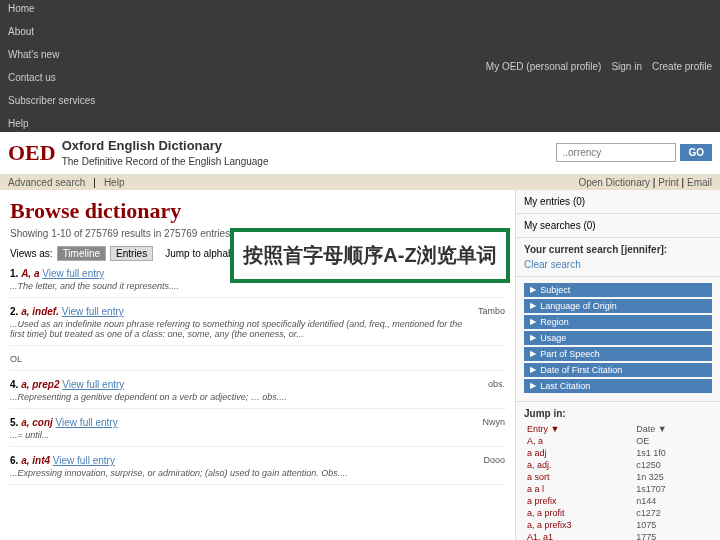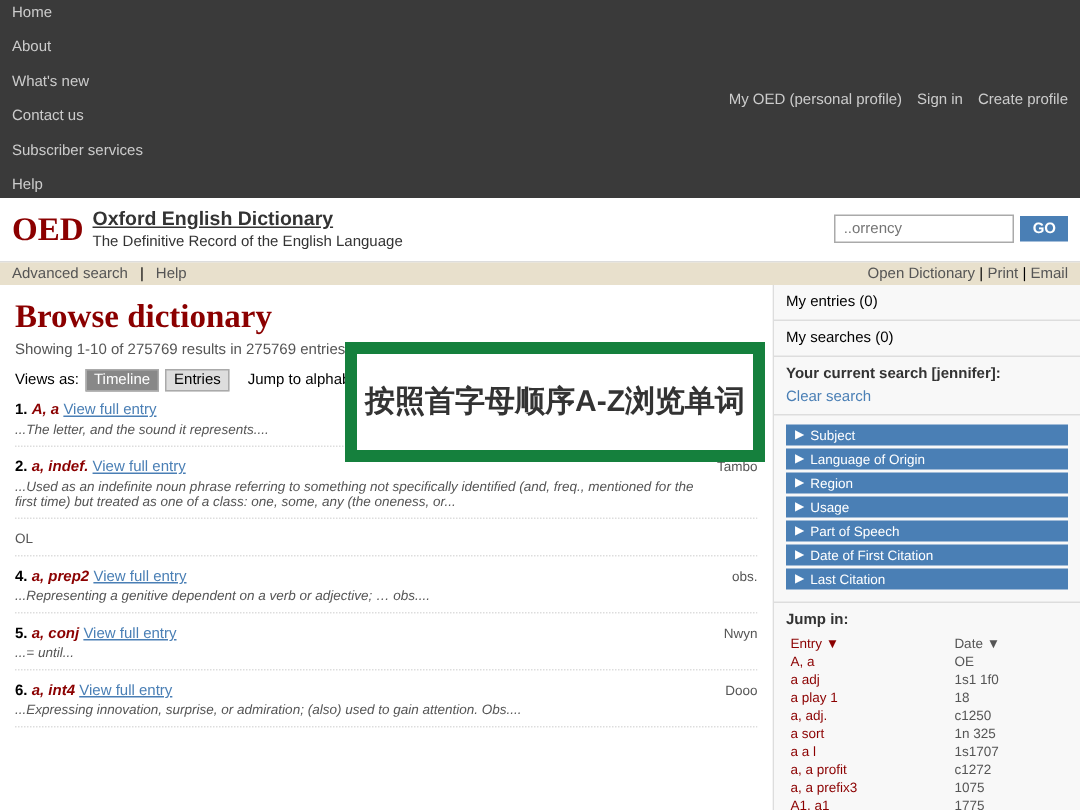--- a/index.html
+++ b/index.html
@@ -24,21 +24,21 @@
       background: white;
       border-bottom: 1px solid #ddd;
       padding: 6px 8px;
       display: flex;
       align-items: center;
       justify-content: space-between;
     }
     .logo-area { display: flex; align-items: center; gap: 6px; }
     .logo-oed { font-size: 22px; font-weight: bold; color: #8B0000; font-family: serif; }
     .logo-text { font-size: 10px; color: #333; line-height: 1.3; }
-    .logo-text .title { font-size: 13px; font-weight: bold; color: #333; text-decoration: underline; }
+    .logo-text .title { font-size: 13px; font-weight: bold; color: #333; }
     .search-area { display: flex; align-items: center; gap: 4px; }
     .search-area input {
       width: 120px; padding: 3px 5px; border: 1px solid #aaa; font-size: 10px;
     }
     .search-btn {
       background: #4a7fb5; color: white; border: none; padding: 3px 8px; font-size: 10px; cursor: pointer; font-weight: bold;
     }
 
     
     .sub-nav {
@@ -135,23 +135,23 @@
     .search-within select { font-size: 9px; padding: 1px; border: 1px solid #aaa; }
     .search-within input { width: 60px; padding: 2px; border: 1px solid #aaa; font-size: 9px; }
     .search-within-btn { background: #4a7fb5; color: white; border: none; padding: 2px 5px; font-size: 9px; cursor: pointer; }
 
     
     .chinese-overlay {
       position: absolute;
       top: 38px;
       left: 230px;
       width: 280px;
-      height: 80px;
+      height: 55px;
       background: white;
-      border: 8px solid #15803d;
+      border: 4px solid #15803d;
       display: flex;
       align-items: center;
       justify-content: center;
       z-index: 100;
     }
     .chinese-text {
       font-size: 20px;
       color: #333;
       font-weight: bold;
     }
@@ -346,34 +346,34 @@
           </tr>
           <tr>
             <td class="entry-col">A, a</td>
             <td class="date-col">OE</td>
           </tr>
           <tr>
             <td class="entry-col">a adj</td>
             <td class="date-col">1s1 1f0</td>
           </tr>
           <tr>
-            <td class="entry-col">a play 1</td>
-            <td class="date-col">18</td>
-          </tr>
-          <tr>
             <td class="entry-col">a, adj.</td>
             <td class="date-col">c1250</td>
           </tr>
           <tr>
             <td class="entry-col">a sort</td>
             <td class="date-col">1n 325</td>
           </tr>
           <tr>
             <td class="entry-col">a a l</td>
             <td class="date-col">1s1707</td>
+          </tr>
+          <tr>
+            <td class="entry-col">a prefix</td>
+            <td class="date-col">n144</td>
           </tr>
           <tr>
             <td class="entry-col">a, a profit</td>
             <td class="date-col">c1272</td>
           </tr>
           <tr>
             <td class="entry-col">a, a prefix3</td>
             <td class="date-col">1075</td>
           </tr>
           <tr>

